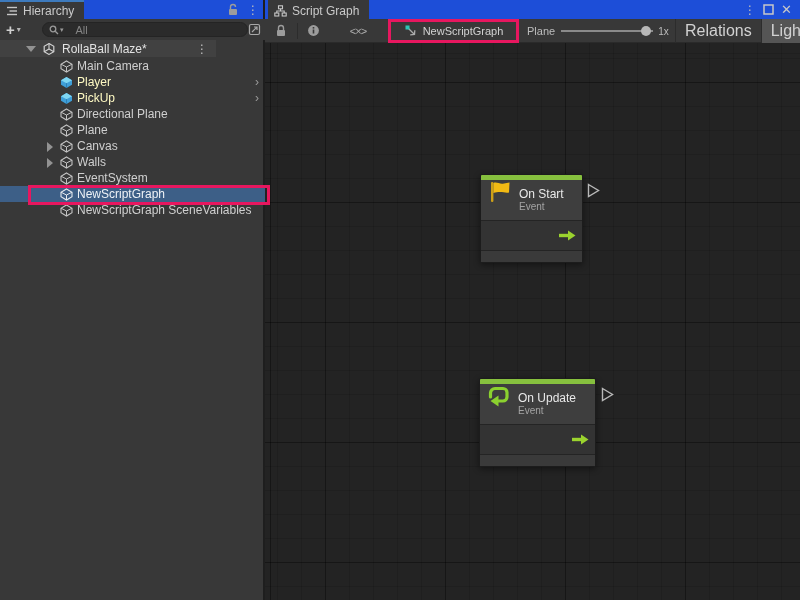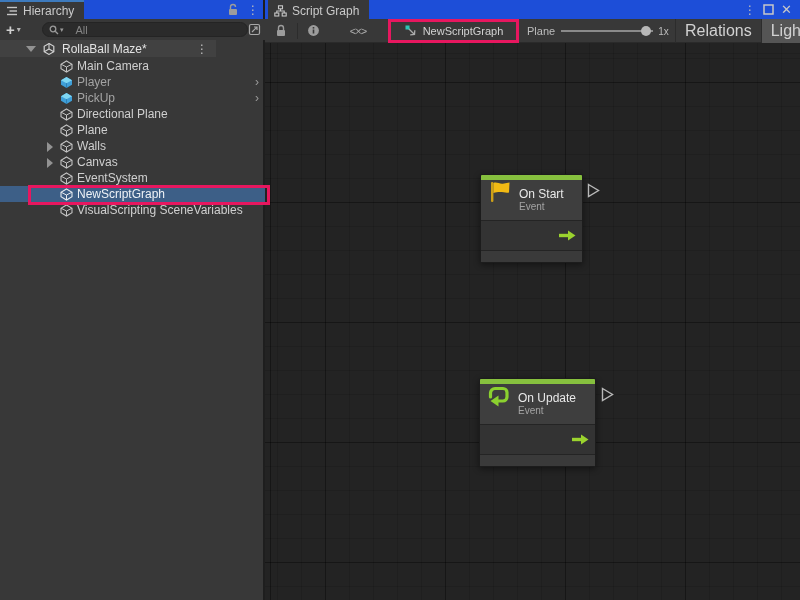--- a/index.html
+++ b/index.html
@@ -34,21 +34,21 @@
   #scene-row .kebab { position:absolute; right:8px; }
 
   .tri-down { width:0; height:0; border-left:5px solid transparent; border-right:5px solid transparent; border-top:6px solid #929292; }
   .tri-right { width:0; height:0; border-top:5px solid transparent; border-bottom:5px solid transparent; border-left:6px solid #929292; }
 
   #tree { position:absolute; left:0; top:58px; width:265px; }
   .row { position:relative; height:16px; display:flex; align-items:center; padding-left:60px; color:#cfcfcf; font-size:12px; }
   .row .cube { position:absolute; left:60px; top:2px; }
   .row .lbl { margin-left:17px; white-space:nowrap; }
   .row .fold { position:absolute; left:47px; top:4px; }
-  .row.prefab .lbl { color:#a3a3a3; }
+  .row.prefab .lbl { color:#fef9c3; }
   .row.sel { background:#3d5f87; }
   .row.sel .lbl { color:#eef2f6; }
   .row .pchev { position:absolute; right:6px; top:0; color:#9a9a9a; font-size:12px; line-height:16px; }
 
   
   #graph { left:265px; top:0; width:535px; height:524px; background:#232323; }
   #graph .tabstrip { height:19px; }
   #graph-toolbar { position:absolute; left:0; top:19px; width:535px; height:24px; background:#383838; border-bottom:1px solid #2a2a2a; display:flex; align-items:center; }
   .tb-icon { display:flex; align-items:center; justify-content:center; height:24px; }
   .tb-sep { width:1px; height:16px; background:#2c2c2c; }
@@ -215,32 +215,32 @@
     </div>
 
     <div class="row">
       <span class="fold tri-right"></span>
       <span class="cube">
           <svg width="13" height="13" viewBox="0 0 13 13">
             <polygon points="6.5,1 12,4.2 12,8.8 6.5,12 1,8.8 1,4.2" fill="none" stroke="#c2c2c2" stroke-width="1.1"></polygon>
             <path d="M1 4.2 L6.5 7 L12 4.2 M6.5 7 V12" fill="none" stroke="#c2c2c2" stroke-width="1.0"></path>
           </svg>
         </span>
+      <span class="lbl">Canvas</span>
+    </div>
+
+    <div class="row">
+      <span class="fold tri-right"></span>
+      <span class="cube">
+          <svg width="13" height="13" viewBox="0 0 13 13">
+            <polygon points="6.5,1 12,4.2 12,8.8 6.5,12 1,8.8 1,4.2" fill="none" stroke="#c2c2c2" stroke-width="1.1"></polygon>
+            <path d="M1 4.2 L6.5 7 L12 4.2 M6.5 7 V12" fill="none" stroke="#c2c2c2" stroke-width="1.0"></path>
+          </svg>
+        </span>
       <span class="lbl">Walls</span>
-    </div>
-
-    <div class="row">
-      <span class="fold tri-right"></span>
-      <span class="cube">
-          <svg width="13" height="13" viewBox="0 0 13 13">
-            <polygon points="6.5,1 12,4.2 12,8.8 6.5,12 1,8.8 1,4.2" fill="none" stroke="#c2c2c2" stroke-width="1.1"></polygon>
-            <path d="M1 4.2 L6.5 7 L12 4.2 M6.5 7 V12" fill="none" stroke="#c2c2c2" stroke-width="1.0"></path>
-          </svg>
-        </span>
-      <span class="lbl">Canvas</span>
     </div>
 
     <div class="row">
       <span class="cube">
           <svg width="13" height="13" viewBox="0 0 13 13">
             <polygon points="6.5,1 12,4.2 12,8.8 6.5,12 1,8.8 1,4.2" fill="none" stroke="#c2c2c2" stroke-width="1.1"></polygon>
             <path d="M1 4.2 L6.5 7 L12 4.2 M6.5 7 V12" fill="none" stroke="#c2c2c2" stroke-width="1.0"></path>
           </svg>
         </span>
       <span class="lbl">EventSystem</span>
@@ -256,21 +256,21 @@
       <span class="lbl">NewScriptGraph</span>
     </div>
 
     <div class="row">
       <span class="cube">
           <svg width="13" height="13" viewBox="0 0 13 13">
             <polygon points="6.5,1 12,4.2 12,8.8 6.5,12 1,8.8 1,4.2" fill="none" stroke="#c2c2c2" stroke-width="1.1"></polygon>
             <path d="M1 4.2 L6.5 7 L12 4.2 M6.5 7 V12" fill="none" stroke="#c2c2c2" stroke-width="1.0"></path>
           </svg>
         </span>
-      <span class="lbl">VisualScripting SceneVariables</span>
+      <span class="lbl">NewScriptGraph SceneVariables</span>
     </div>
 
   </div>
 </div>
 
 <div id="graph" class="abs">
 
   <div class="tabstrip">
     <div class="tab" style="left:3px;">
       <span>

